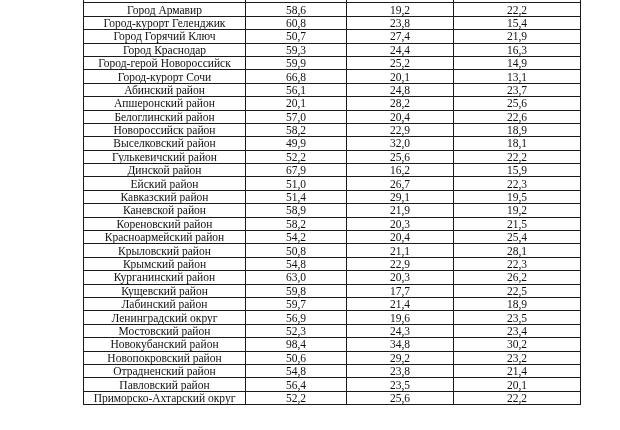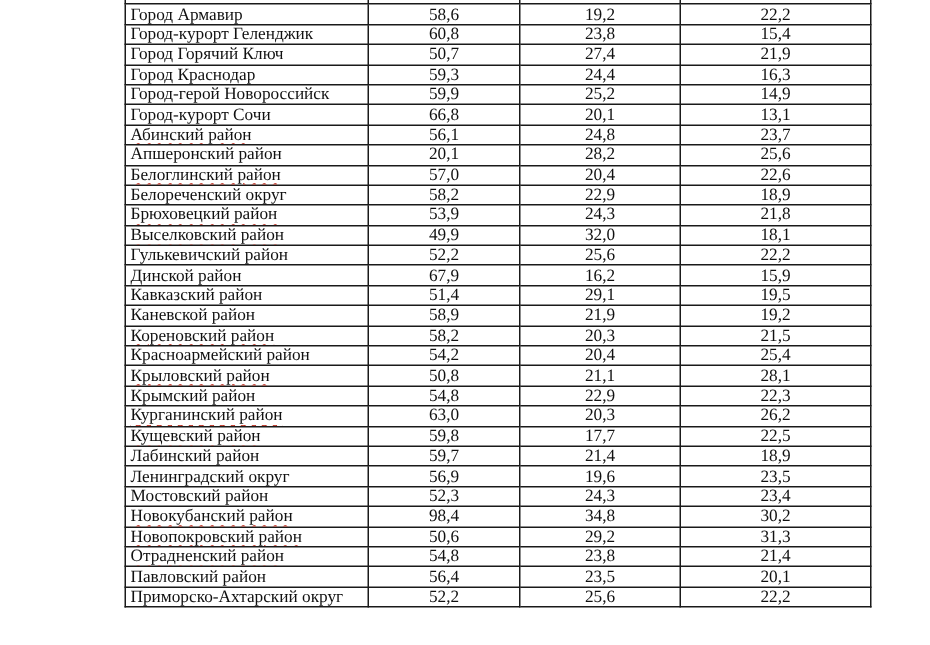--- a/index.html
+++ b/index.html
@@ -33,21 +33,21 @@
     table.data-table col.c2 { width: 107px; }
     table.data-table col.c3 { width: 127px; }
     table.data-table td {
       border: 1px solid #1a1a1a;
       height: 12.4px;
       line-height: 12px;
       padding: 0 3px;
       white-space: nowrap;
       overflow: hidden;
     }
-    table.data-table td.name { text-align: left; }
+    table.data-table td.name { text-align: center; }
     table.data-table td.num { text-align: center; }
     .spell {
       text-decoration: underline wavy #c0392b;
       text-decoration-thickness: 1px;
       text-underline-offset: 2px;
       margin-top: 38px;
     }
   </style>
 </head>
 <body>
@@ -115,50 +115,50 @@
     <td class="num">28,2</td>
     <td class="num">25,6</td>
   </tr>
         <tr>
     <td class="name"><span class="spell">Белоглинский район</span></td>
     <td class="num">57,0</td>
     <td class="num">20,4</td>
     <td class="num">22,6</td>
   </tr>
         <tr>
-    <td class="name"><span class="spell">Белореченский округ</span></td>
+    <td class="name"><span class="spell">Новороссийск район</span></td>
     <td class="num">58,2</td>
     <td class="num">22,9</td>
     <td class="num">18,9</td>
-  </tr>
-        <tr>
-    <td class="name"><span class="spell">Брюховецкий район</span></td>
-    <td class="num">53,9</td>
-    <td class="num">24,3</td>
-    <td class="num">21,8</td>
   </tr>
         <tr>
     <td class="name"><span class="spell">Выселковский район</span></td>
     <td class="num">49,9</td>
     <td class="num">32,0</td>
     <td class="num">18,1</td>
   </tr>
         <tr>
     <td class="name"><span class="spell">Гулькевичский район</span></td>
     <td class="num">52,2</td>
     <td class="num">25,6</td>
     <td class="num">22,2</td>
   </tr>
         <tr>
     <td class="name"><span>Динской район</span></td>
     <td class="num">67,9</td>
     <td class="num">16,2</td>
     <td class="num">15,9</td>
   </tr>
         <tr>
+    <td class="name"><span class="spell">Ейский район</span></td>
+    <td class="num">51,0</td>
+    <td class="num">26,7</td>
+    <td class="num">22,3</td>
+  </tr>
+        <tr>
     <td class="name"><span>Кавказский район</span></td>
     <td class="num">51,4</td>
     <td class="num">29,1</td>
     <td class="num">19,5</td>
   </tr>
         <tr>
     <td class="name"><span>Каневской район</span></td>
     <td class="num">58,9</td>
     <td class="num">21,9</td>
     <td class="num">19,2</td>
@@ -220,21 +220,21 @@
         <tr>
     <td class="name"><span class="spell">Новокубанский район</span></td>
     <td class="num">98,4</td>
     <td class="num">34,8</td>
     <td class="num">30,2</td>
   </tr>
         <tr>
     <td class="name"><span class="spell">Новопокровский район</span></td>
     <td class="num">50,6</td>
     <td class="num">29,2</td>
-    <td class="num">31,3</td>
+    <td class="num">23,2</td>
   </tr>
         <tr>
     <td class="name"><span class="spell">Отрадненский район</span></td>
     <td class="num">54,8</td>
     <td class="num">23,8</td>
     <td class="num">21,4</td>
   </tr>
         <tr>
     <td class="name"><span>Павловский район</span></td>
     <td class="num">56,4</td>

